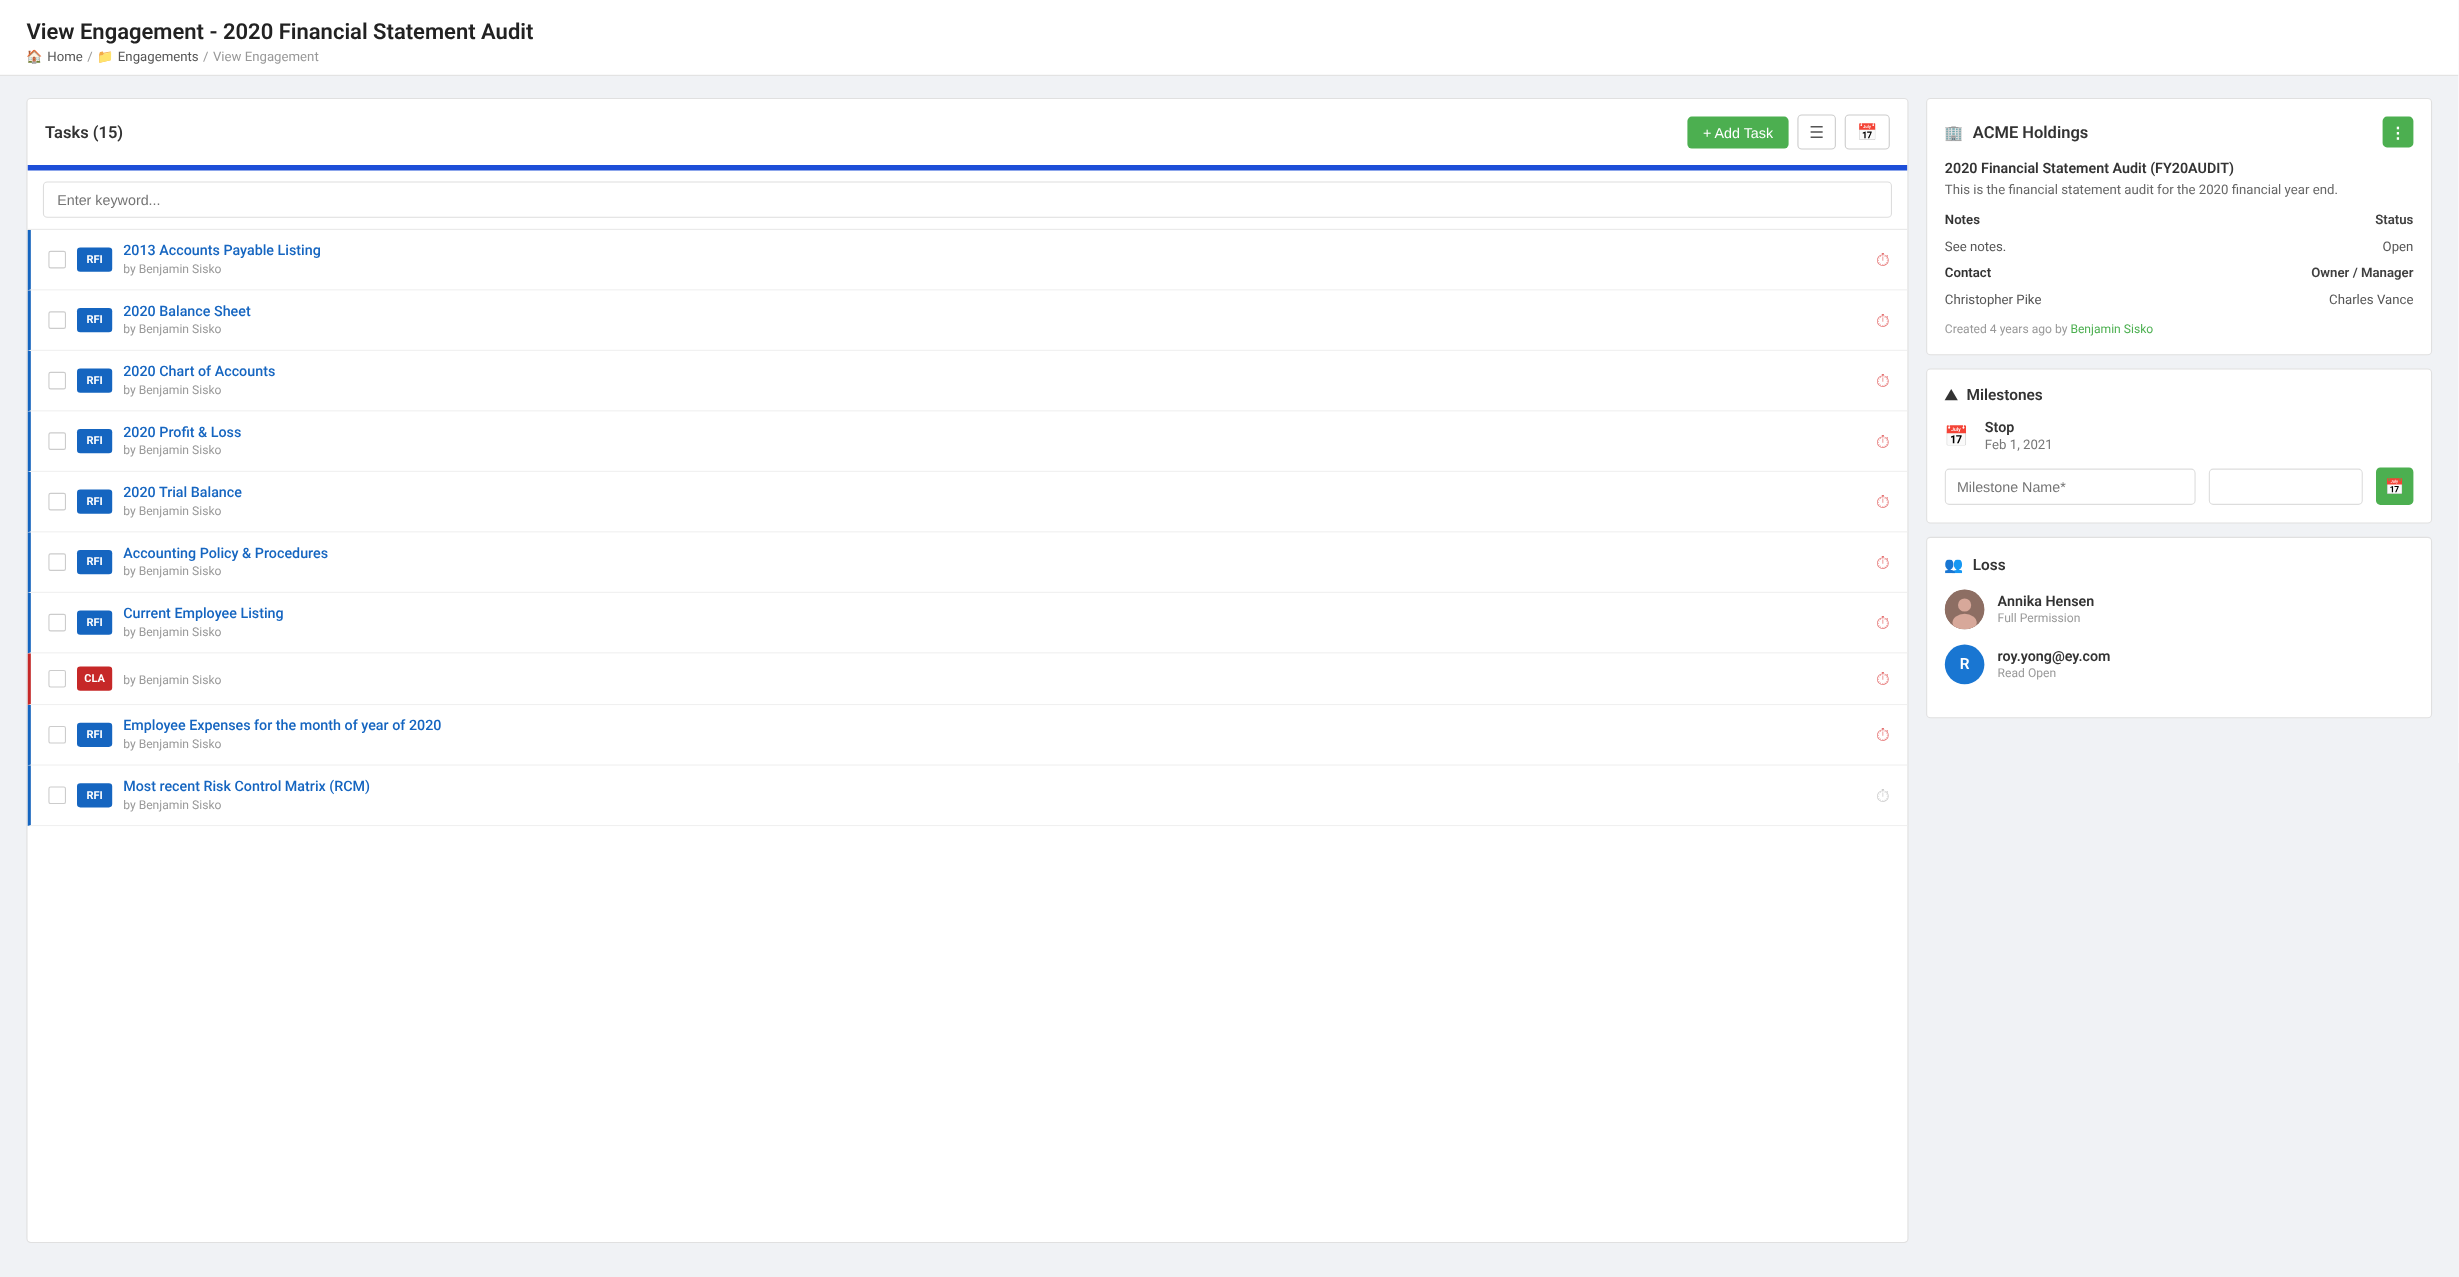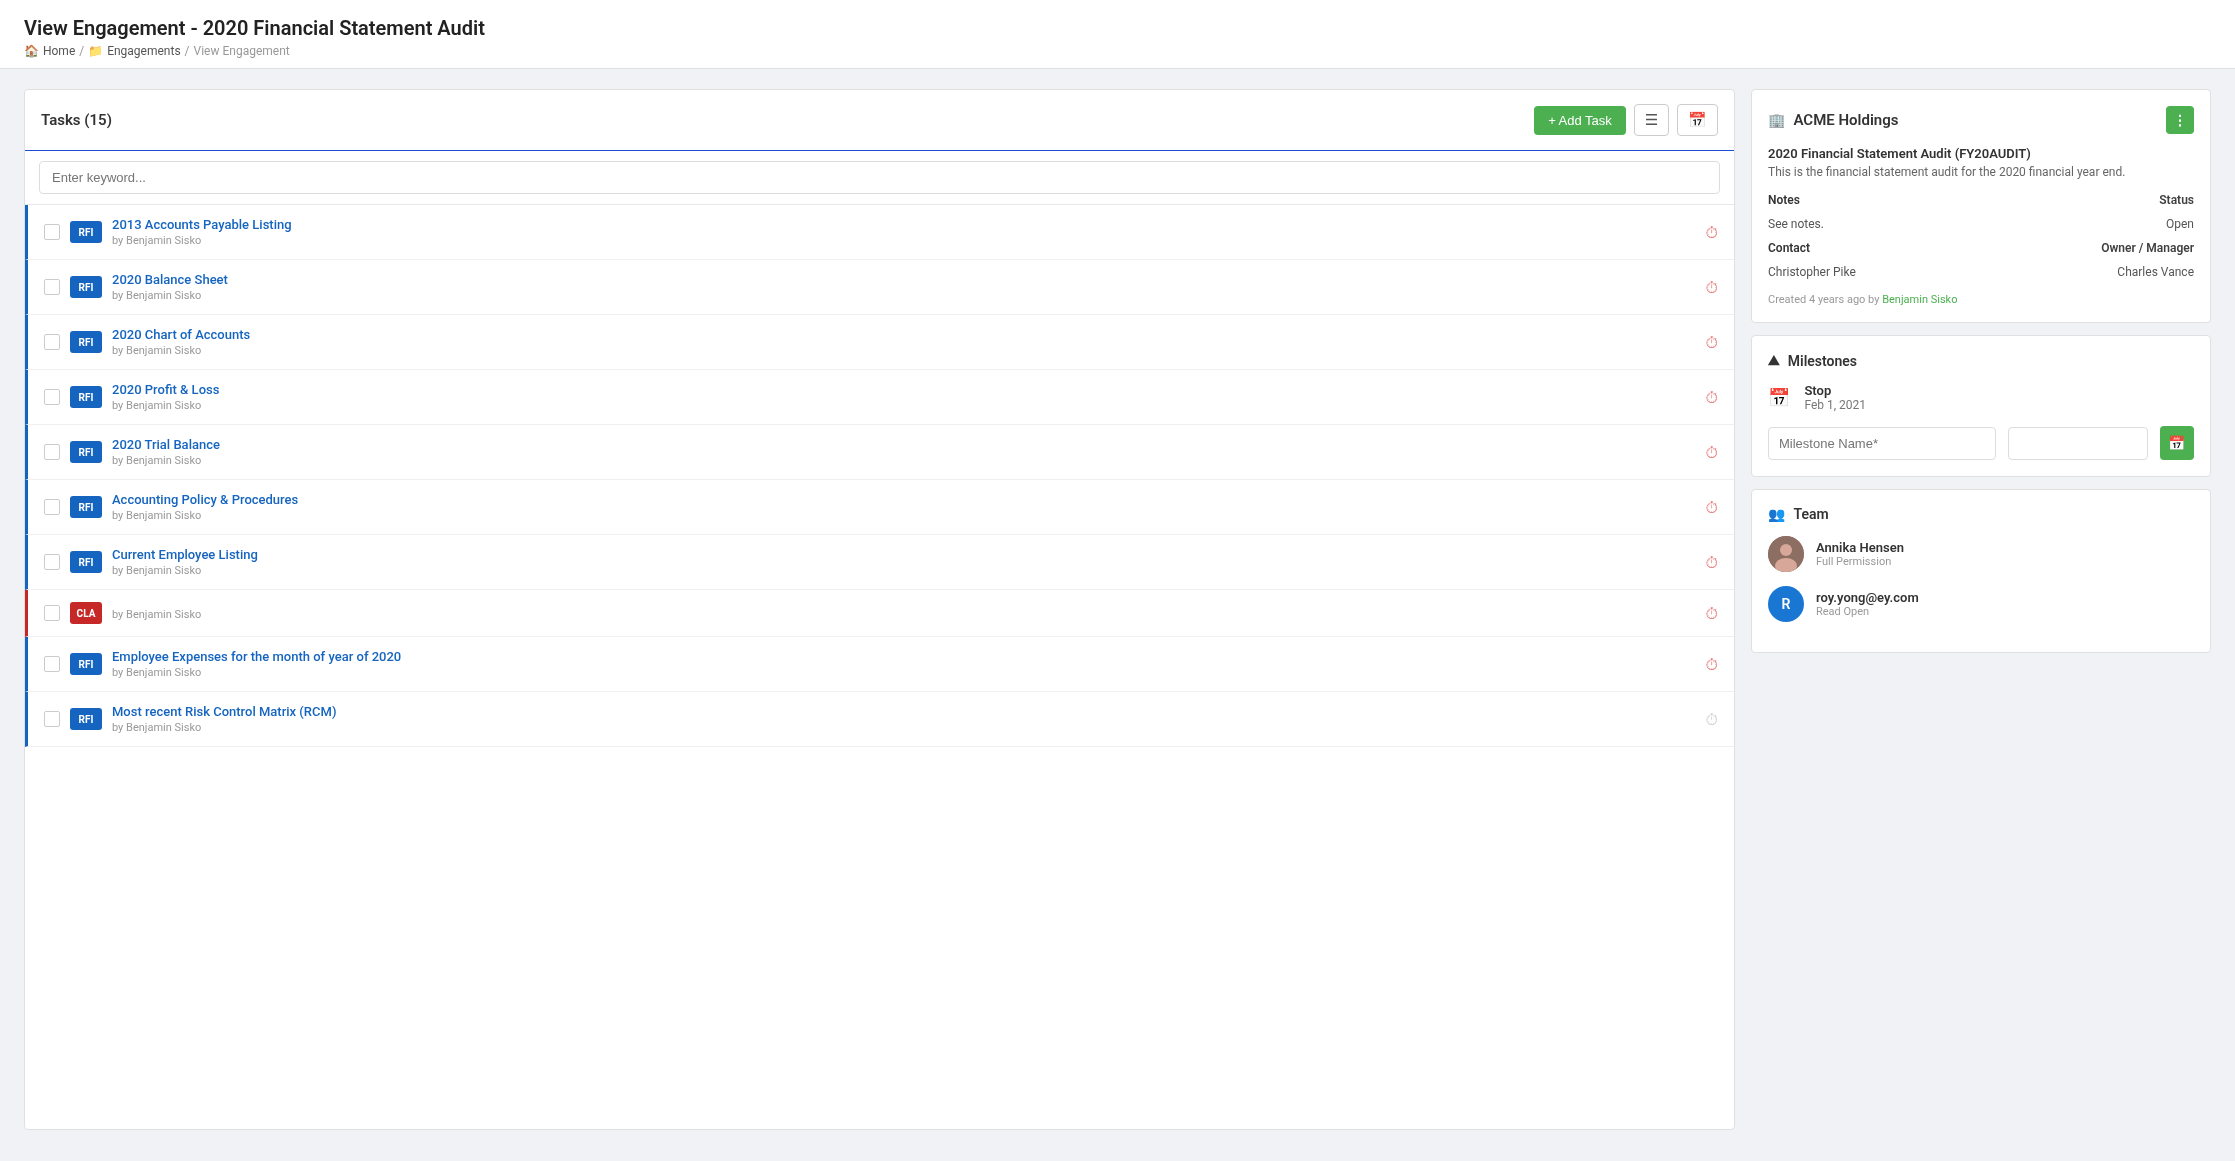--- a/index.html
+++ b/index.html
@@ -8,21 +8,21 @@
     .page-header { background: #fff; padding: 16px 24px 10px; border-bottom: 1px solid #e0e0e0; }
     .page-title { font-size: 20px; font-weight: 600; color: #222; margin-bottom: 4px; }
     .breadcrumb { display: flex; align-items: center; gap: 4px; color: #666; font-size: 12px; }
     .breadcrumb a { color: #555; text-decoration: none; }
     .breadcrumb span { color: #999; }
 
     .main-content { display: flex; gap: 16px; padding: 20px 24px; min-height: calc(100vh - 80px); }
 
     
     .left-panel { flex: 1; background: #fff; border: 1px solid #e0e0e0; border-radius: 4px; overflow: hidden; }
-    .left-panel-header { display: flex; align-items: center; justify-content: space-between; padding: 14px 16px; border-bottom: 1px solid #1d4ed8; }
+    .left-panel-header { display: flex; align-items: center; justify-content: space-between; padding: 14px 16px; border-bottom: 5px solid #1d4ed8; }
     .tasks-title { font-size: 15px; font-weight: 600; color: #333; }
     .header-actions { display: flex; align-items: center; gap: 8px; }
     .btn-add-task { background: #4caf50; color: #fff; border: none; padding: 7px 14px; border-radius: 4px; cursor: pointer; font-size: 13px; font-weight: 500; }
     .btn-icon { background: #fff; border: 1px solid #ccc; padding: 6px 10px; border-radius: 4px; cursor: pointer; color: #555; font-size: 15px; }
 
     .search-bar { padding: 10px 14px; border-bottom: 1px solid #e8e8e8; }
     .search-input { width: 100%; border: 1px solid #ddd; border-radius: 4px; padding: 8px 12px; font-size: 13px; color: #999; outline: none; }
 
     .task-list { border-left: 3px solid #e0e0e0; }
     .task-item { display: flex; align-items: center; padding: 12px 16px; border-bottom: 1px solid #f0f0f0; gap: 10px; position: relative; }
@@ -251,21 +251,21 @@
       <div class="milestone-form">
         <input class="milestone-input" type="text" placeholder="Milestone Name*" style="">
         <input class="milestone-date-input" type="text" style="">
         <button class="btn-cal">📅</button>
       </div>
     </div>
 
     <div class="team-card">
       <div class="section-title">
         <span>👥</span>
-        <span>Team</span>
+        <span>Loss</span>
       </div>
       <div class="team-member">
         <div class="avatar" style="background:#8d6e63;">
           <svg width="36" height="36" viewBox="0 0 36 36" xmlns="http://www.w3.org/2000/svg">
             <circle cx="18" cy="18" r="18" fill="#8d6e63"></circle>
             <circle cx="18" cy="14" r="6" fill="#d7a89a"></circle>
             <ellipse cx="18" cy="30" rx="11" ry="8" fill="#d7a89a"></ellipse>
           </svg>
         </div>
         <div>

